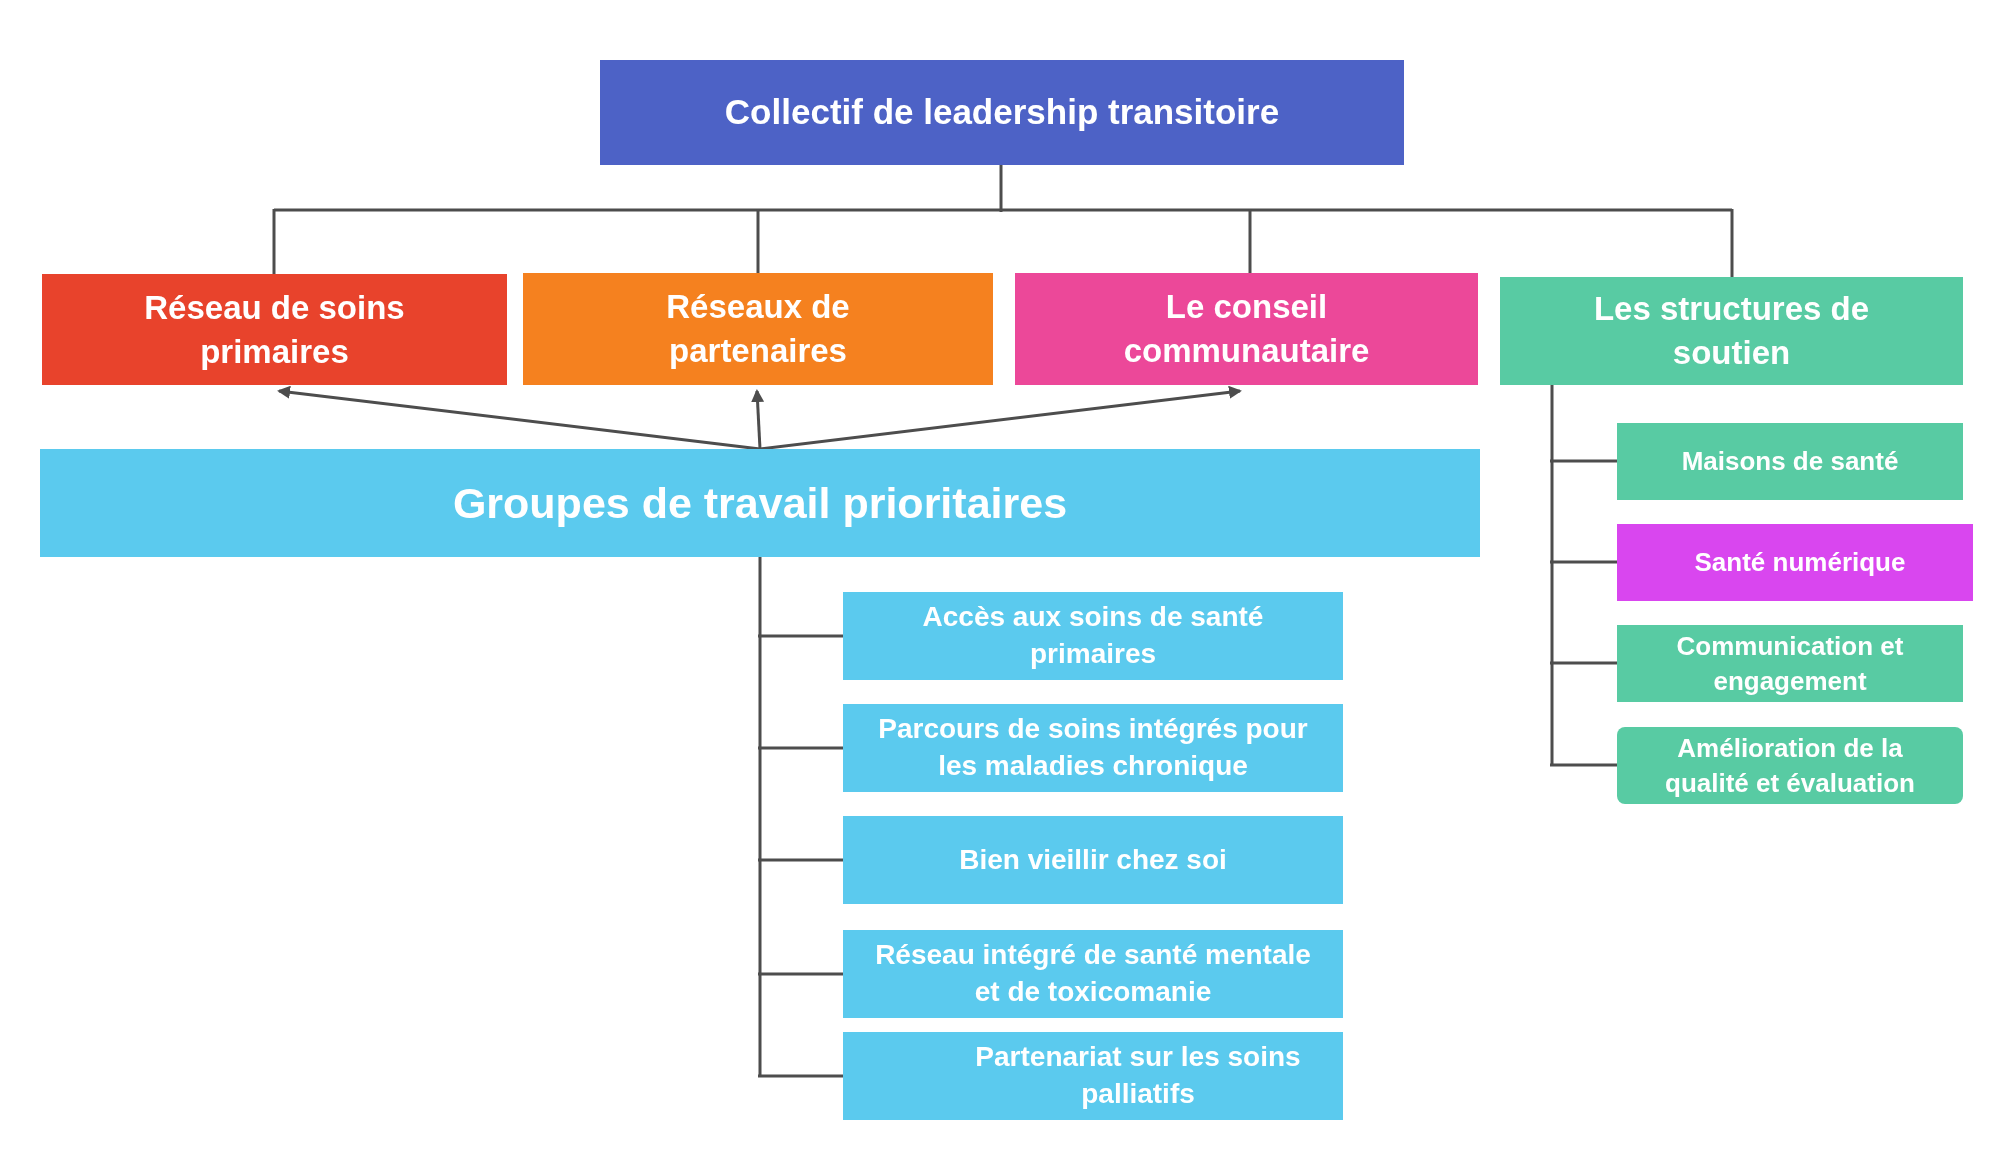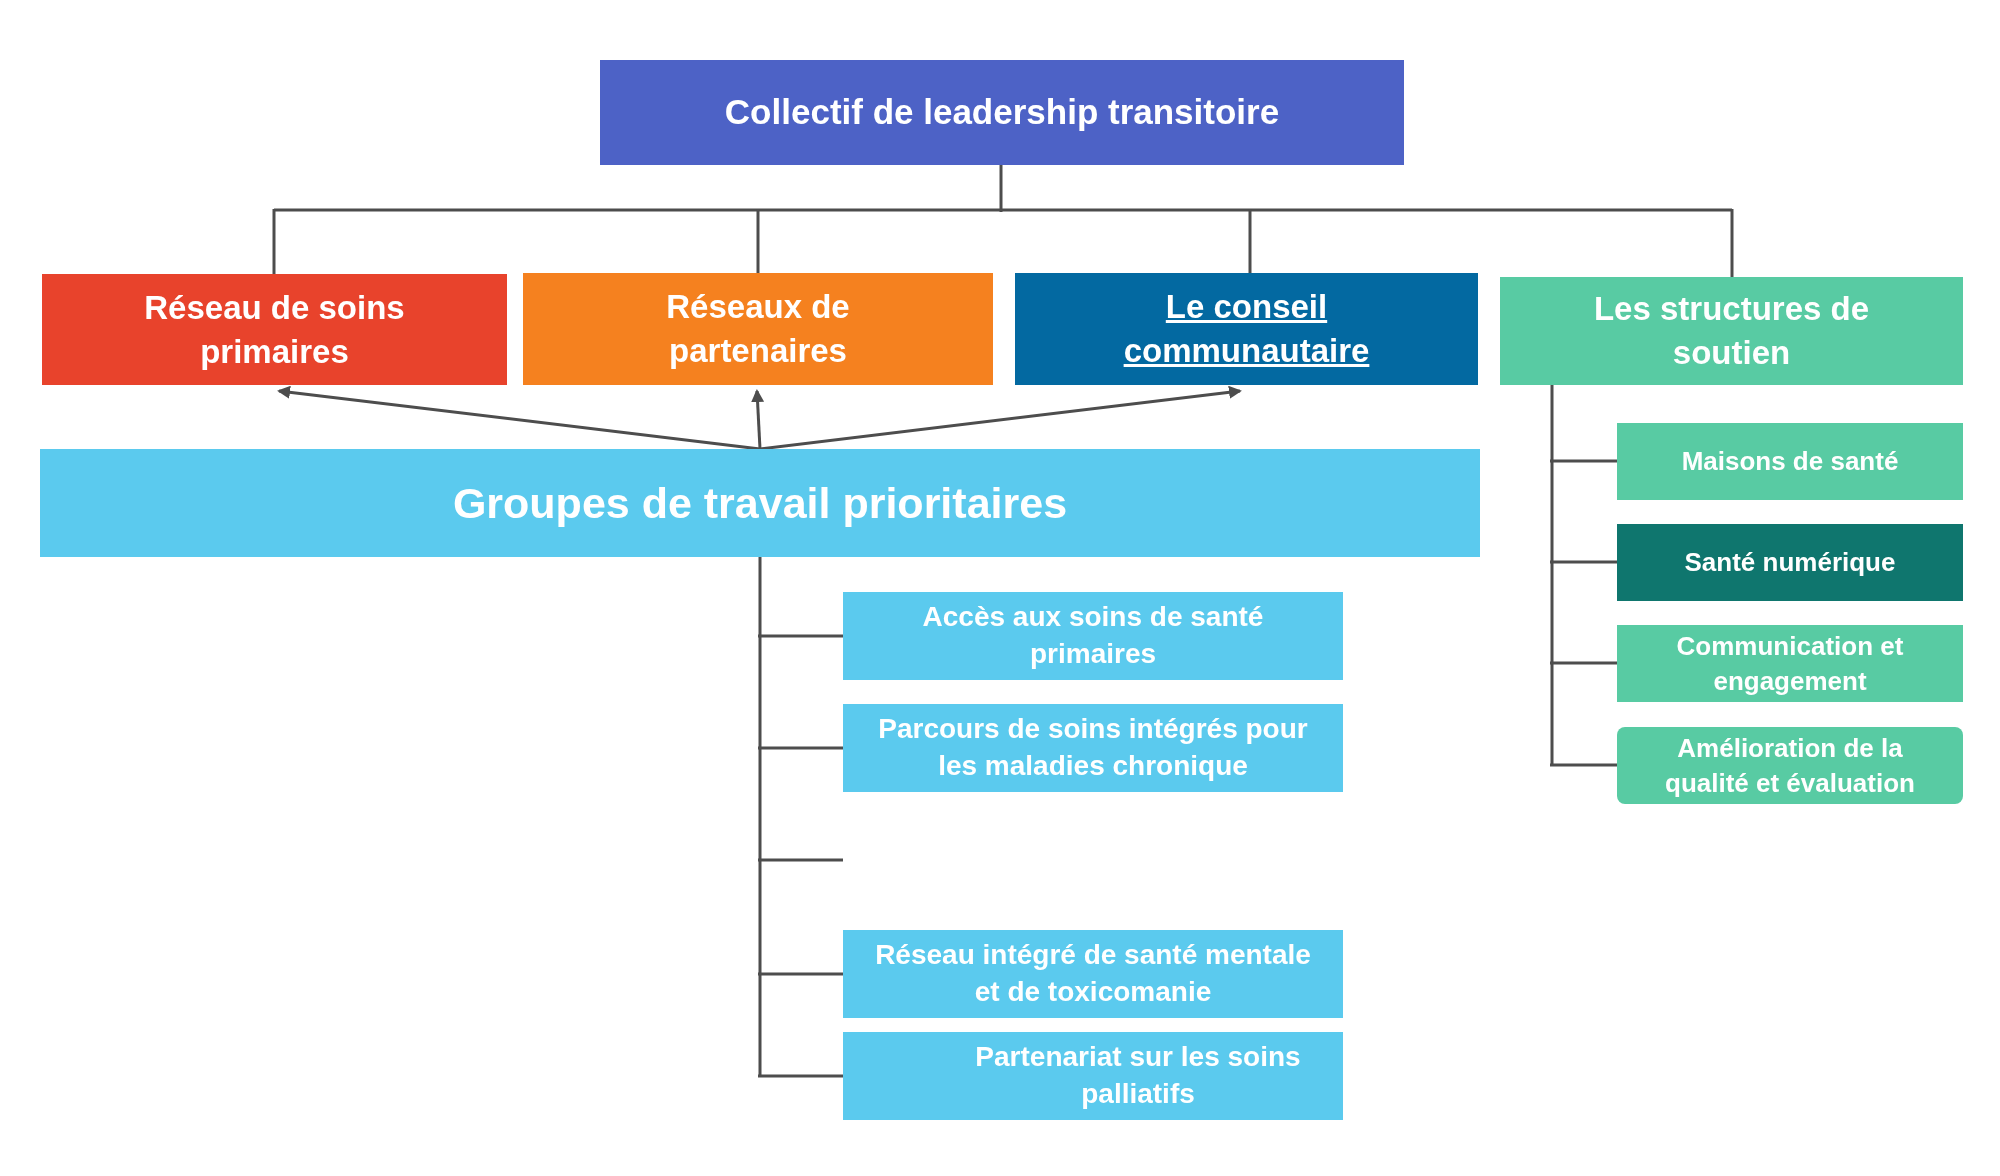--- a/index.html
+++ b/index.html
@@ -83,48 +83,51 @@
   <div class="node n-title" style="background-color: rgb(77, 98, 198);">
     <span>Collectif de leadership transitoire</span>
   </div>
 
   <div class="node lvl2 n-l2a" style="background-color: rgb(232, 67, 44);">
     <span class="mw340">Réseau de soins primaires</span>
   </div>
   <div class="node lvl2 n-l2b" style="background-color: rgb(245, 129, 31);">
     <span class="mw300">Réseaux de partenaires</span>
   </div>
-  <div class="node lvl2 n-l2c" style="background-color: #0369a1; text-decoration: underline;">
+  <div class="node lvl2 n-l2c" style="background-color: #ec4899;">
     <span class="mw330">Le conseil communautaire</span>
   </div>
   <div class="node lvl2 n-l2d" style="background-color: rgb(88, 203, 163);">
     <span class="mw340">Les structures de soutien</span>
   </div>
 
   <div class="node n-wide" style="background-color: rgb(91, 202, 238);">
     <span>Groupes de travail prioritaires</span>
   </div>
 
   <div class="node wg wg1" style="background-color: rgb(91, 202, 238);">
     <span class="mw440">Accès aux soins de santé primaires</span>
   </div>
   <div class="node wg wg2" style="background-color: rgb(91, 202, 238);">
     <span class="mw460">Parcours de soins intégrés pour les maladies chronique</span>
   </div>
+  <div class="node wg wg3" style="background-color: rgb(91, 202, 238);">
+    <span>Bien vieillir chez soi</span>
+  </div>
   <div class="node wg wg4" style="background-color: rgb(91, 202, 238);">
     <span class="mw440">Réseau intégré de santé mentale et de toxicomanie</span>
   </div>
   <div class="node wg wg5" style="background-color: rgb(91, 202, 238); justify-content: flex-end;">
     <span class="mw410">Partenariat sur les soins palliatifs</span>
   </div>
 
   <div class="node ss ss1" style="background-color: rgb(88, 203, 163);">
     <span>Maisons de santé</span>
   </div>
-  <div class="node ss ss2" style="background-color: #0f766e;">
+  <div class="node ss ss2" style="background-color: #d946ef; padding-left: 10px;">
     <span>Santé numérique</span>
   </div>
   <div class="node ss ss3" style="background-color: rgb(88, 203, 163);">
     <span class="mw290">Communication et engagement</span>
   </div>
   <div class="node ss ss4" style="background-color: rgb(88, 203, 163); border-radius: 8px;">
     <span class="mw310">Amélioration de la qualité et évaluation</span>
   </div>
 
 </div>

